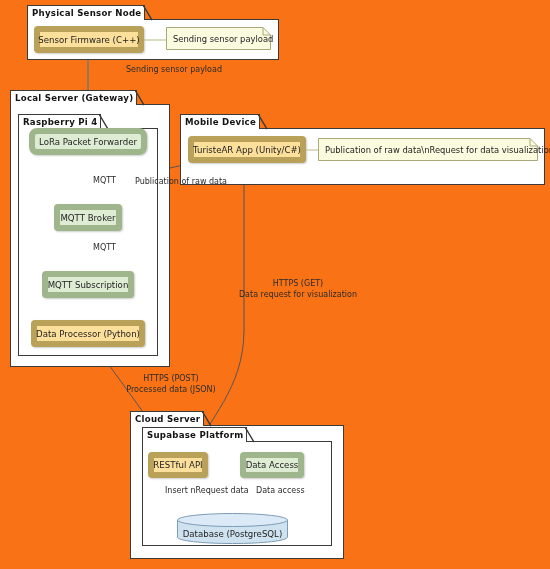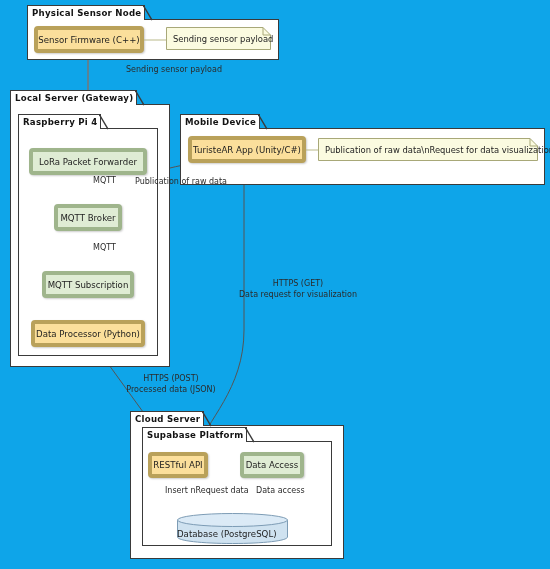--- a/index.html
+++ b/index.html
@@ -7,21 +7,21 @@
     padding: 0;
     background: #ffffff;
   }
   body {
     font-family: "DejaVu Sans", "Liberation Sans", sans-serif;
   }
   #canvas {
     position: relative;
     width: 550px;
     height: 569px;
-    background: #0ea5e9;
+    background: #f97316;
     overflow: hidden;
   }
   
   .node {
     position: absolute;
     box-sizing: border-box;
     border: 1.4px solid #3a3a3a;
     background: #ffffff;
   }
   .node-title {
@@ -47,21 +47,21 @@
     height: 16px;
     overflow: hidden;
     pointer-events: none;
   }
   .node-title .slant svg { display: block; }
 
   
   .comp {
     position: absolute;
     box-sizing: border-box;
-    border: 4px solid #404040;
+    border: 6px solid #404040;
     border-radius: 4px;
     display: flex;
     align-items: center;
     justify-content: center;
     font-size: 8.6px;
     color: #1d1d1d;
     white-space: nowrap;
     box-shadow: 1px 1px 2px rgba(0,0,0,0.20);
   }
   .comp.yellow {
@@ -77,21 +77,21 @@
   .db {
     position: absolute;
     box-sizing: border-box;
   }
   .db svg { display: block; }
   .db .db-label {
     position: absolute;
     left: 0;
     right: 0;
     bottom: 5px;
-    text-align: left;
+    text-align: center;
     font-size: 8.6px;
     color: #1d1d1d;
     white-space: nowrap;
   }
 
   
   .note {
     position: absolute;
     box-sizing: border-box;
   }
@@ -202,21 +202,21 @@
   <div class="node" style="left:18px; top:128px; width:140px; height:228px;"></div>
   <div class="node-title" style="left:18px; top:114px;">
     <span>Raspberry Pi 4</span>
     <span class="slant">
       <svg width="10" height="16" viewBox="0 0 10 16">
           <path d="M0,0 L9,15.2" stroke="#3a3a3a" stroke-width="1.4" fill="none"></path>
         </svg>
     </span>
   </div>
 
-  <div class="comp green" style="left:29px; top:148px; width:118px; height:27px;">
+  <div class="comp green" style="left:29px; top:128px; width:118px; height:27px;border-radius:8px;">
     <span>LoRa Packet Forwarder</span>
   </div>
 
   <div class="edge-label" style="left:93px; top:175px;">
     <span>MQTT</span>
   </div>
 
   <div class="comp green" style="left:54px; top:204px; width:68px; height:27px;">
     <span>MQTT Broker</span>
   </div>

